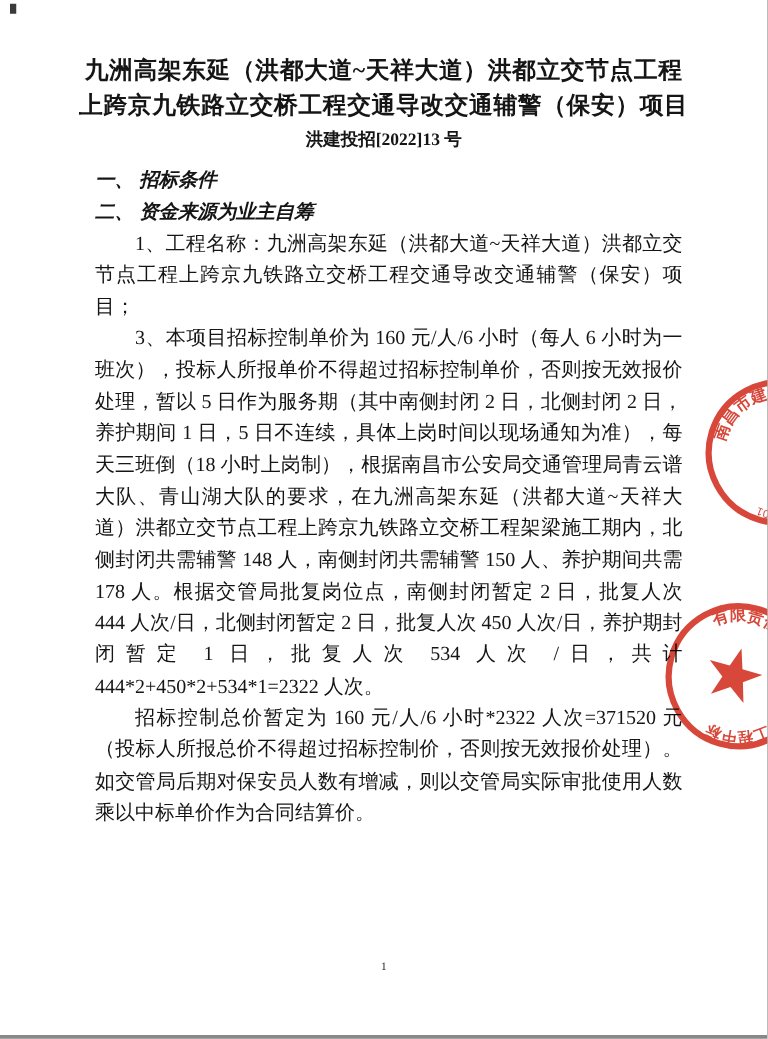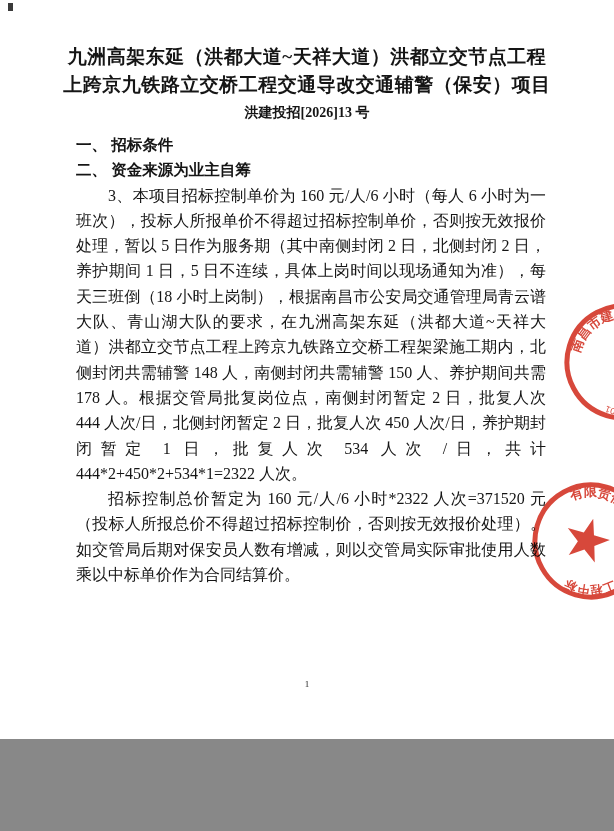--- a/index.html
+++ b/index.html
@@ -1,18 +1,18 @@
 <!DOCTYPE html>
 <html><head>
 <meta charset="utf-8">
 <style>
   html,body { margin:0; padding:0; background:#888; }
   .page {
     position:relative;
-    width:614px; height:739px;
+    width:614px; height:828px;
     margin:0 auto;
     background:#ffffff;
     overflow:hidden;
     font-family:"Liberation Serif", serif;
     color:#151515;
   }
   .scan-artifact {
     position:absolute; left:8px; top:3px;
     width:5px; height:8px; background:#3a3a3a;
   }
@@ -28,21 +28,21 @@
     font-size:14px; line-height:20px; margin-top:4px;
   }
   .body {
     margin:9px 68px 0 76px;
     font-size:16px; line-height:25.3px;
     text-align:justify; text-justify:inter-ideograph;
   }
   .heading {
     margin:0; font-weight:bold;
     font-family:"Liberation Sans", sans-serif;
-    font-size:15.5px; line-height:25.3px;
+    font-size:15.5px; line-height:25.3px;font-style:italic;
   }
   .para { margin:0; text-indent:2em; }
   .pagenum {
     position:absolute; left:0; right:0; bottom:50px;
     text-align:center; font-size:9px; color:#222;
   }
   .seal {
     position:absolute; pointer-events:none;
     mix-blend-mode:multiply; opacity:0.92;
   }
@@ -55,25 +55,26 @@
 
 <div class="page">
 
   <div class="scan-artifact"></div>
 
   <h1 class="title">
     <span class="tline">九洲高架东延（洪都大道~天祥大道）洪都立交节点工程</span>
     <span class="tline">上跨京九铁路立交桥工程交通导改交通辅警（保安）项目</span>
   </h1>
 
-  <div class="docnum">洪建投招[2026]13 号</div>
+  <div class="docnum">洪建投招[2022]13 号</div>
 
   <div class="body">
     <p class="heading">一、 招标条件</p>
     <p class="heading">二、 资金来源为业主自筹</p>
+    <p class="para">1、工程名称：九洲高架东延（洪都大道~天祥大道）洪都立交节点工程上跨京九铁路立交桥工程交通导改交通辅警（保安）项目；</p>
     <p class="para">3、本项目招标控制单价为 160 元/人/6 小时（每人 6 小时为一班次），投标人所报单价不得超过招标控制单价，否则按无效报价处理，暂以 5 日作为服务期（其中南侧封闭 2 日，北侧封闭 2 日，养护期间 1 日，5 日不连续，具体上岗时间以现场通知为准），每天三班倒（18 小时上岗制），根据南昌市公安局交通管理局青云谱大队、青山湖大队的要求，在九洲高架东延（洪都大道~天祥大道）洪都立交节点工程上跨京九铁路立交桥工程架梁施工期内，北侧封闭共需辅警 148 人，南侧封闭共需辅警 150 人、养护期间共需 178 人。根据交管局批复岗位点，南侧封闭暂定 2 日，批复人次 444 人次/日，北侧封闭暂定 2 日，批复人次 450 人次/日，养护期封闭暂定 1 日，批复人次 534 人次 /日，共计 444*2+450*2+534*1=2322 人次。</p>
     <p class="para">招标控制总价暂定为 160 元/人/6 小时*2322 人次=371520 元（投标人所报总价不得超过招标控制价，否则按无效报价处理）。如交管局后期对保安员人数有增减，则以交管局实际审批使用人数乘以中标单价作为合同结算价。</p>
 
   </div>
 
   <div class="pagenum">1</div>
 
   <svg class="seal seal-upper" width="140" height="135" viewBox="0 0 140 135">
     <g transform="rotate(-28 70 62)">
       <circle cx="70" cy="62" r="56" fill="none" stroke="#d4382a" stroke-width="5"></circle>

